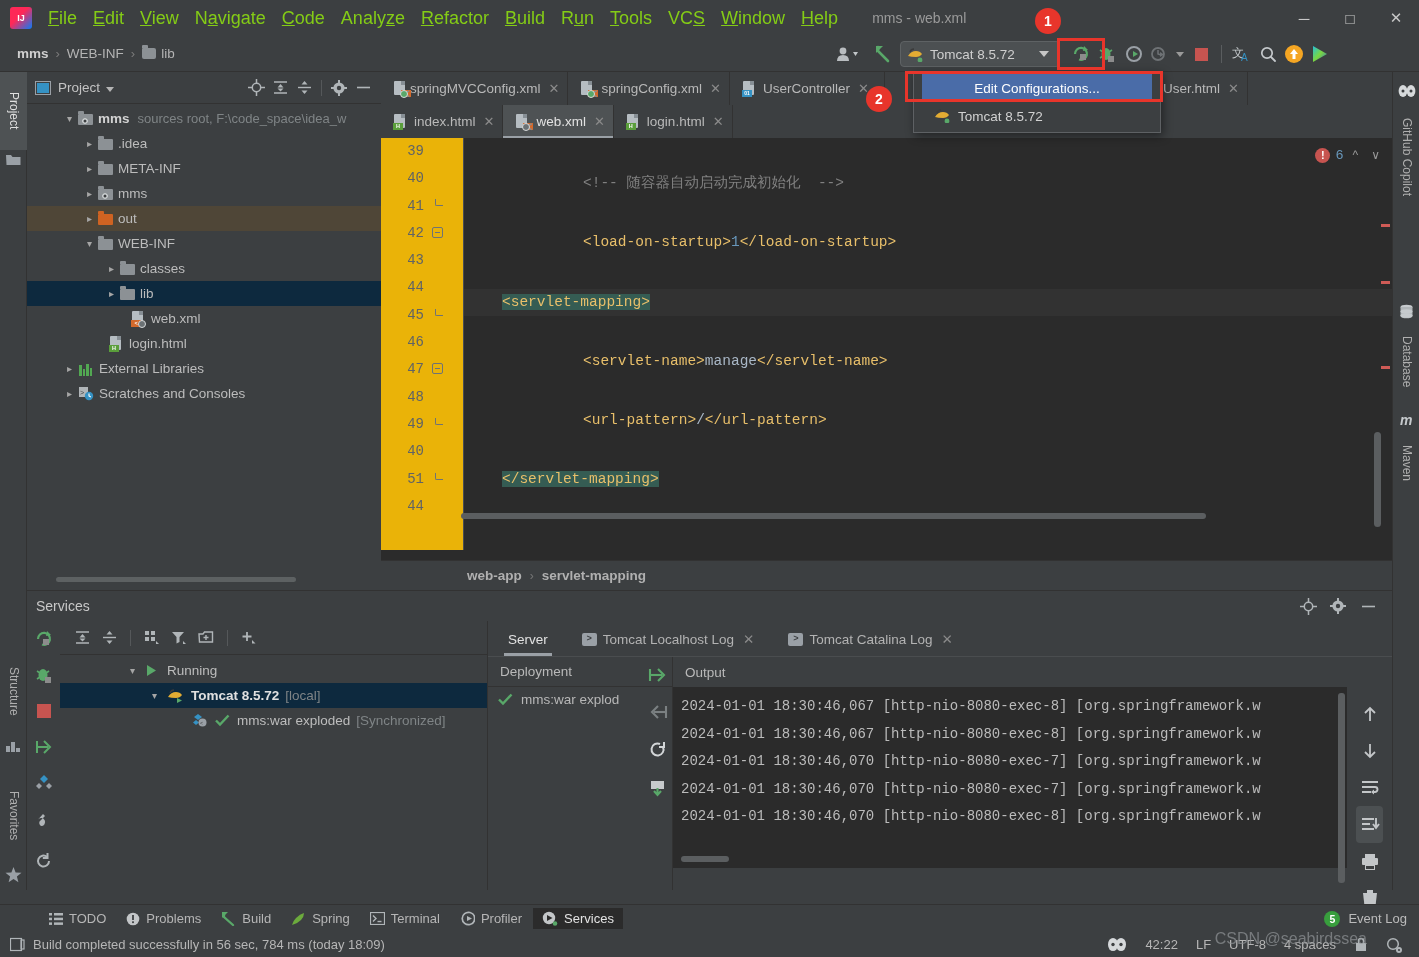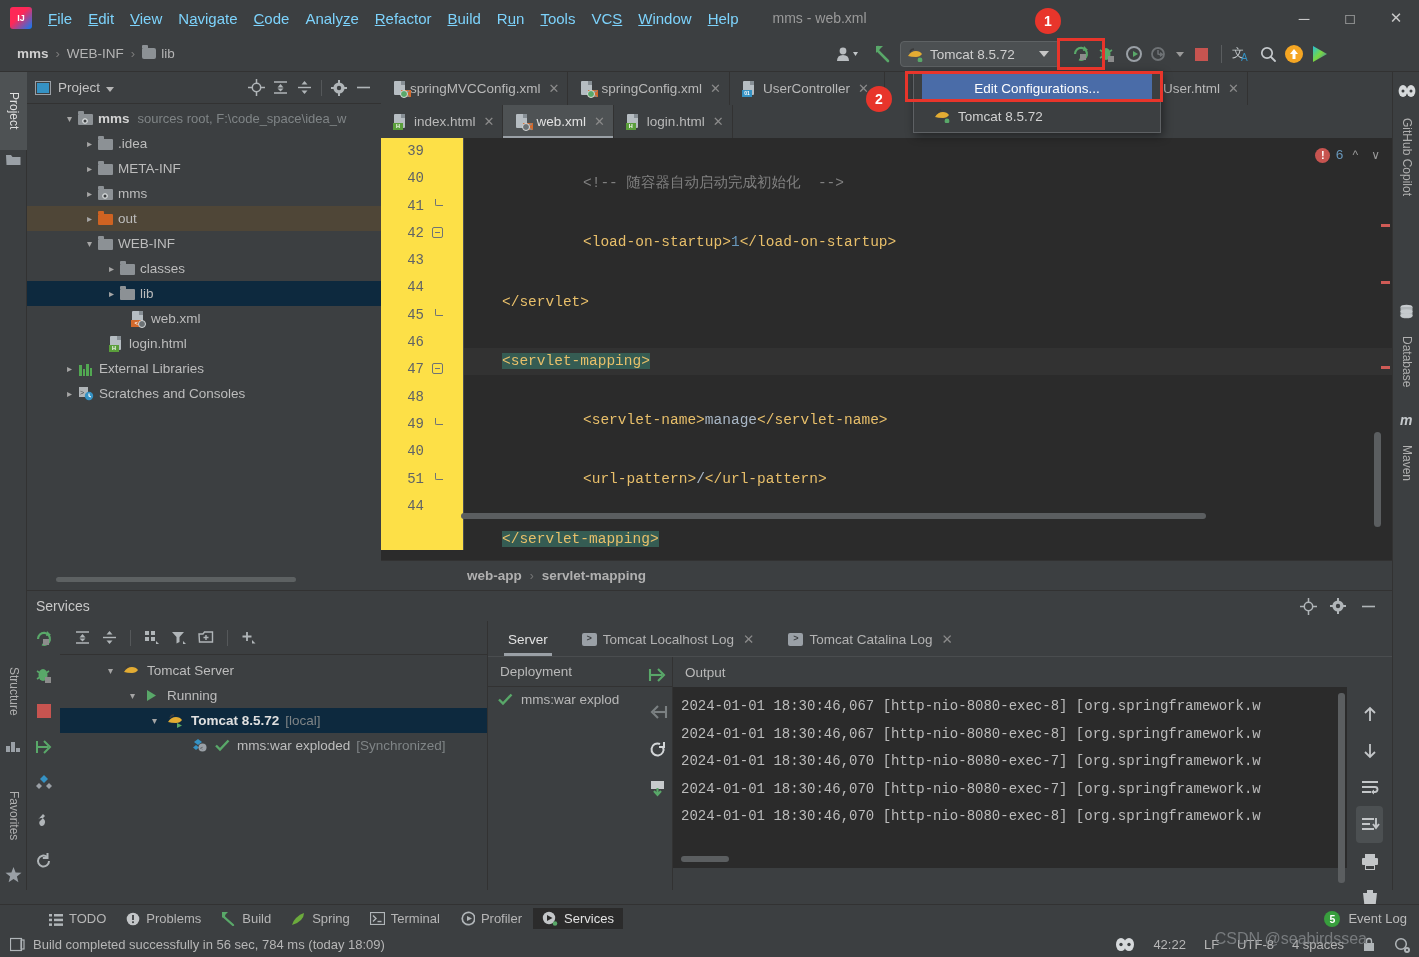--- a/index.html
+++ b/index.html
@@ -23,21 +23,21 @@
     border-radius: 3px; position: relative; flex: none;
     background: linear-gradient(135deg,#fe2857 0%,#fe2857 42%,#087cfa 100%);
   }
   .ij-logo::after{
     content:"IJ"; position:absolute; left:0; top:0; right:0; bottom:0;
     color:#fff; font-size:9px; font-weight:bold;
     display:flex; align-items:center; justify-content:center;
     font-family:"Liberation Sans",sans-serif;
   }
   .menu-item {
-    padding: 4px 8px; font-size: 15px; color: #7dd3fc; cursor: default;
+    padding: 4px 8px; font-size: 18px; color: #84cc16; cursor: default;
     white-space: nowrap;
   }
   .menu-item .u { text-decoration: underline; }
   .win-title {
     margin-left: 26px; font-size: 14px; color: #9a9a9a; white-space: nowrap;
   }
   .win-ctrls {
     position: absolute; right: 0; top: 0; height: 36px; display: flex; align-items: center;
   }
   .win-btn {
@@ -204,21 +204,21 @@
   .etab {
     display:flex; align-items:center; padding:0 8px 0 9px; font-size:13.5px; color:#b9b9b9;
     border-right:1px solid #323232; position:relative; white-space:nowrap;
   }
   .etab.active { background:#4e5254; color:#e2e2e2; }
   .etab.active::after{ content:""; position:absolute; left:0; right:0; bottom:0; height:2px; background:#9aa0a6; }
   .etab .x { margin-left:8px; color:#8b8b8b; font-size:13px; }
 
   .code-wrap { position:absolute; left:0; top:66px; right:0; bottom:40px; background:#2b2b2b; overflow:hidden; }
   .gutter {
-    position:absolute; left:0; top:0; width:83px; height:100%; background:#fde047;
+    position:absolute; left:0; top:0; width:83px; height:100%; background:#eab308;
     color:#606366; font-family:"Liberation Mono",monospace; font-size:14px;
   }
   .gline { height:27.3px; line-height:27.3px; text-align:right; padding-right:40px; }
   .foldmark {
     position:absolute; right:21px; width:11px; height:11px;
     border:1.2px solid #6f7375; border-radius:2px;
   }
   .foldmark.minus::after{
     content:""; position:absolute; left:2px; top:4px; width:5px; height:1.2px; background:#6f7375;
   }
@@ -344,21 +344,21 @@
   .evt-badge {
     width:16px; height:16px; border-radius:50%; background:#389e3d; color:#fff;
     font-size:10.5px; font-weight:bold; display:flex; align-items:center; justify-content:center;
   }
 
   .statusbar {
     position:absolute; left:0; top:932px; width:1419px; height:25px; background:#3c3f41;
     display:flex; align-items:center; font-size:13px; color:#b6b6b6;
   }
   .sb-left { display:flex; align-items:center; gap:8px; padding-left:10px; }
-  .sb-right { margin-left:auto; display:flex; align-items:center; gap:18px; padding-right:8px; }
+  .sb-right { margin-left:auto; display:flex; align-items:center; gap:18px; padding-right:16px; }
   .watermark {
     position:absolute; right:52px; top:930px; font-size:16px; color:#8e9295; opacity:.72;
     font-family:"Liberation Sans",sans-serif; z-index:40; pointer-events:none;
   }
 
   svg { display:block; }
 </style>
 </head>
 <body>
 
@@ -803,21 +803,20 @@
         <span class="foldmark end" style="top:171px;"></span>
         <span class="foldmark minus" style="top:225px;"></span>
         <span class="foldmark end" style="top:280px;"></span>
         <span class="foldmark end" style="top:335px;"></span>
       </div>
       <div class="gutter-line"></div>
 
       <div class="code">
         <div class="cline" style="padding-left:119px;"><span class="cmt">&lt;!-- 随容器自动启动完成初始化  --&gt;</span></div>
         <div class="cline" style="padding-left:119px;"><span class="tag">&lt;load-on-startup&gt;</span><span class="num">1</span><span class="tag">&lt;/load-on-startup&gt;</span></div>
-        <div class="cline" style="padding-left:38px;"><span class="tag">&lt;/servlet&gt;</span></div>
         <div class="cline cur" style="padding-left:38px;"><span class="tag hlm">&lt;servlet-mapping&gt;</span></div>
         <div class="cline" style="padding-left:119px;"><span class="tag">&lt;servlet-name&gt;</span><span class="txt">manage</span><span class="tag">&lt;/servlet-name&gt;</span></div>
         <div class="cline" style="padding-left:119px;"><span class="tag">&lt;url-pattern&gt;</span><span class="txt">/</span><span class="tag">&lt;/url-pattern&gt;</span></div>
         <div class="cline" style="padding-left:38px;"><span class="tag hlm">&lt;/servlet-mapping&gt;</span></div>
         
         
         
         
         
         
@@ -958,30 +957,20 @@
         <span class="sep"></span>
         <span class="ph-btn">
           <svg width="16" height="15" viewBox="0 0 16 15">
             <path d="M6 2 v9 M1.5 6.5 h9" stroke="#b0b5b8" stroke-width="1.8"></path>
             <path d="M11 10 l3.5 3.5 l-3.5 0z" fill="#b0b5b8"></path>
           </svg>
         </span>
       </div>
 
       <div style="padding-top:3px;">
-        <div class="svcrow" style="padding-left:44px;">
-          <span class="arrow open"></span>
-          <span class="tomcat-ico" style="margin-left:6px;">
-            <svg width="17" height="15" viewBox="0 0 17 15">
-              <path d="M1 9 q3-5 8-5 q4 0 6 3 q-2 3-6 3 q-5 0-8-1z" fill="#e3ac33"></path>
-              <path d="M3 5 q1-3 4-3" stroke="#3b3b3b" stroke-width="1.4" fill="none"></path>
-            </svg>
-          </span>
-          <span style="margin-left:7px">Tomcat Server</span>
-        </div>
         <div class="svcrow" style="padding-left:66px;">
           <span class="arrow open"></span>
           <span style="margin-left:6px;width:15px;">
             <svg width="13" height="13" viewBox="0 0 13 13">
                 <path d="M2 1 L11 6.5 L2 12 Z" fill="#59a869"></path>
               </svg>
           </span>
           <span style="margin-left:7px">Running</span>
         </div>
         <div class="svcrow sel" style="padding-left:88px;">
@@ -1123,21 +1112,21 @@
               <path d="M2 3 h14 l-1.5 13 h-11z" fill="#c3c6c8"></path>
               <rect x="6" y="0" width="6" height="3" fill="#c3c6c8"></rect>
             </svg>
           </div>
         </div>
       </div>
     </div>
   </div>
 
   <div class="bottombar">
-    <div class="bb-item" style="margin-left:40px;align-items:flex-end;">
+    <div class="bb-item" style="margin-left:40px;">
       <span>
         <svg width="14" height="12" viewBox="0 0 14 12">
           <rect x="0" y="0" width="3" height="2.5" fill="#b0b5b8"></rect>
             <rect x="5" y="0" width="9" height="2.5" fill="#b0b5b8"></rect>
           <rect x="0" y="4.7" width="3" height="2.5" fill="#b0b5b8"></rect>
             <rect x="5" y="4.7" width="9" height="2.5" fill="#b0b5b8"></rect>
           <rect x="0" y="9.4" width="3" height="2.5" fill="#b0b5b8"></rect>
             <rect x="5" y="9.4" width="9" height="2.5" fill="#b0b5b8"></rect>
         </svg>
       </span>

